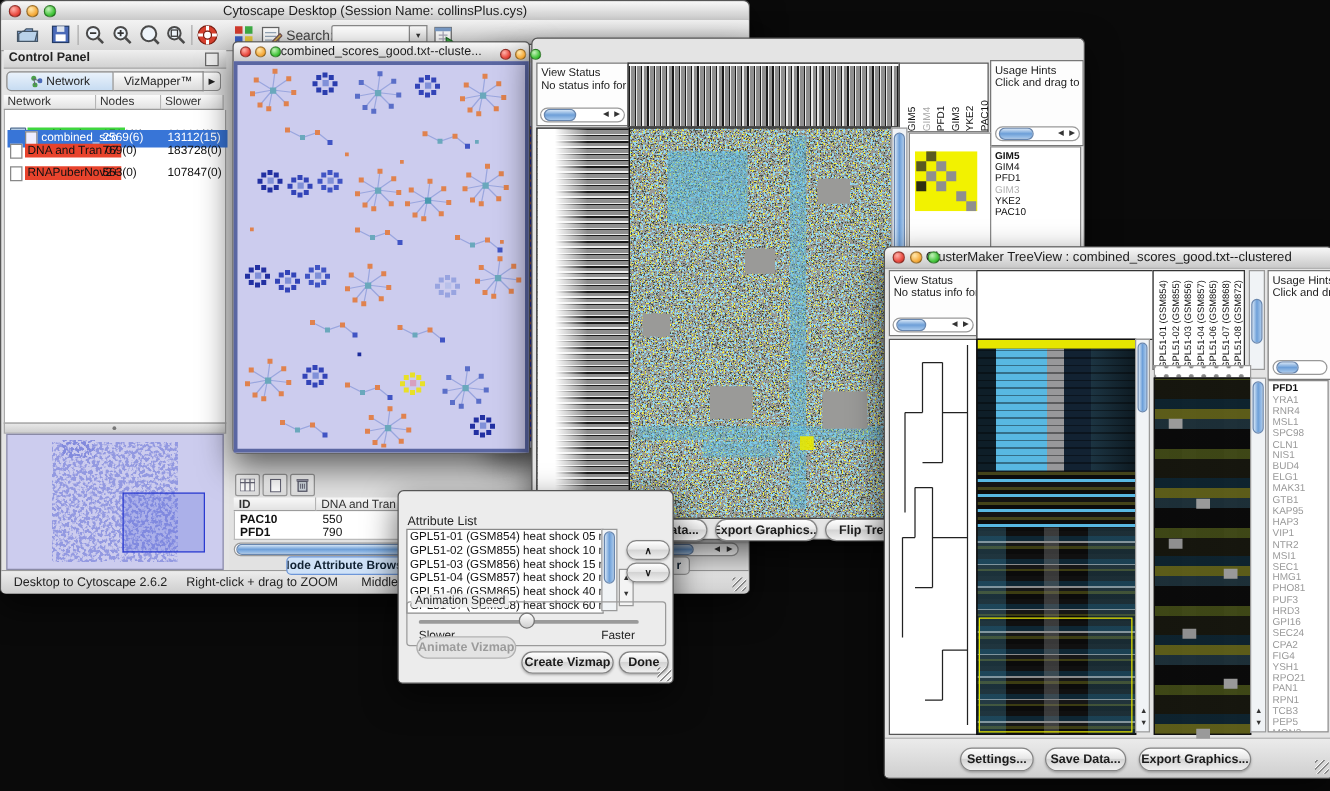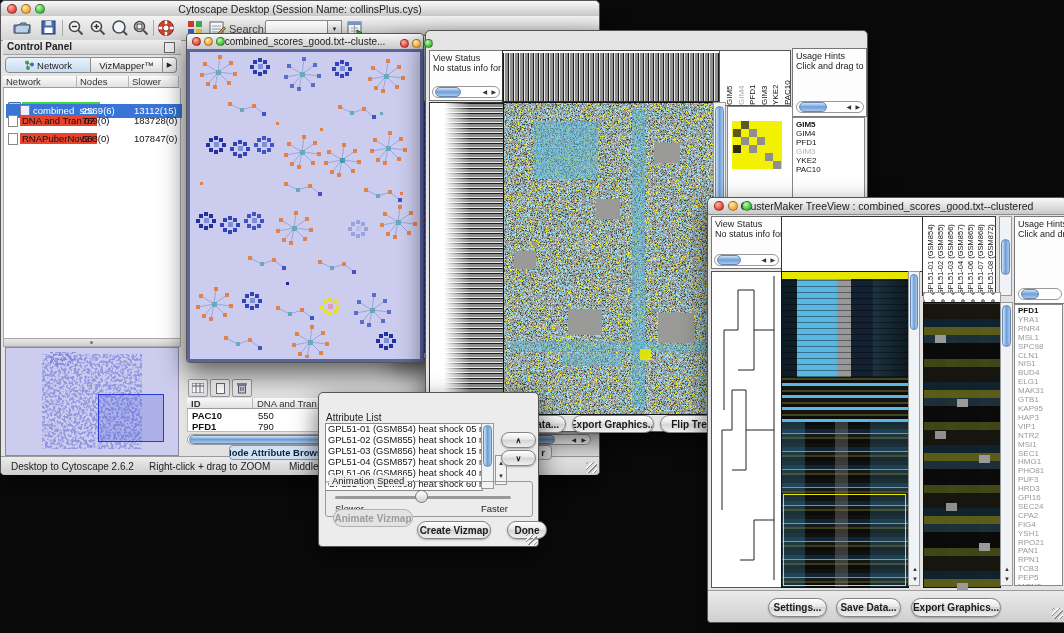--- a/index.html
+++ b/index.html
@@ -458,21 +458,21 @@
     <div class="abs" style="left:16px;top:103px;width:176px;height:3px;background:#9a9a9a;border-radius:2px;"></div>
     <div class="abs" style="left:96px;top:97px;width:13px;height:13px;border-radius:50%;background:linear-gradient(#fff,#d0d0d0);border:1px solid #777;box-sizing:border-box;"></div>
     <span class="txt" style="left:16px;top:110px;font-size:9.5px;color:#222;">Slower</span>
     <span class="txt" style="left:162px;top:110px;font-size:9.5px;color:#222;">Faster</span>
     <div class="aqua dis" style="left:14px;top:116px;width:78px;height:16px;">
         <span>Animate Vizmap</span>
       </div>
     <div class="aqua" style="left:98px;top:128px;width:72px;height:16px;">
         <span>Create Vizmap</span>
       </div>
-    <div class="aqua" style="left:188px;top:128px;width:38px;height:16px;">
+    <div class="aqua" style="left:176px;top:128px;width:38px;height:16px;">
         <span>Done</span>
       </div>
     <span class="grip" style="right:1px;bottom:1px;"></span>
   </div>
 
   <div class="win" id="w-tv2" style="left:707px;top:197px;width:358px;height:424px;">
     <div class="tbar" style="height:16px;">
       <div class="lights">
         <span class="tl r"></span>
         <span class="tl y"></span>

